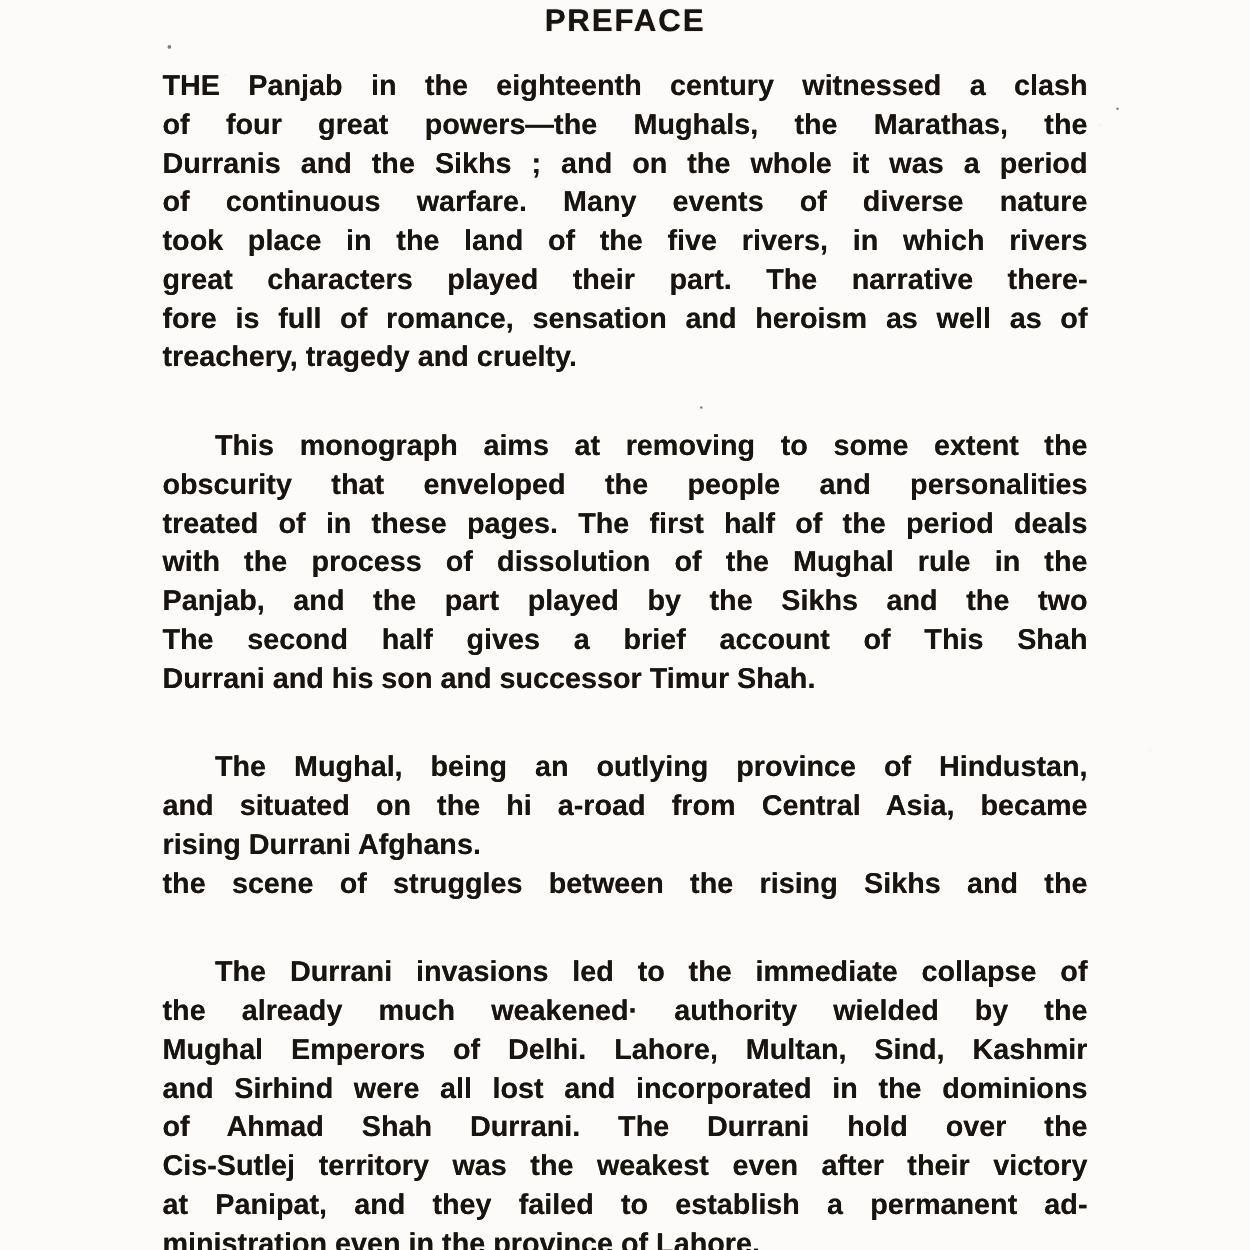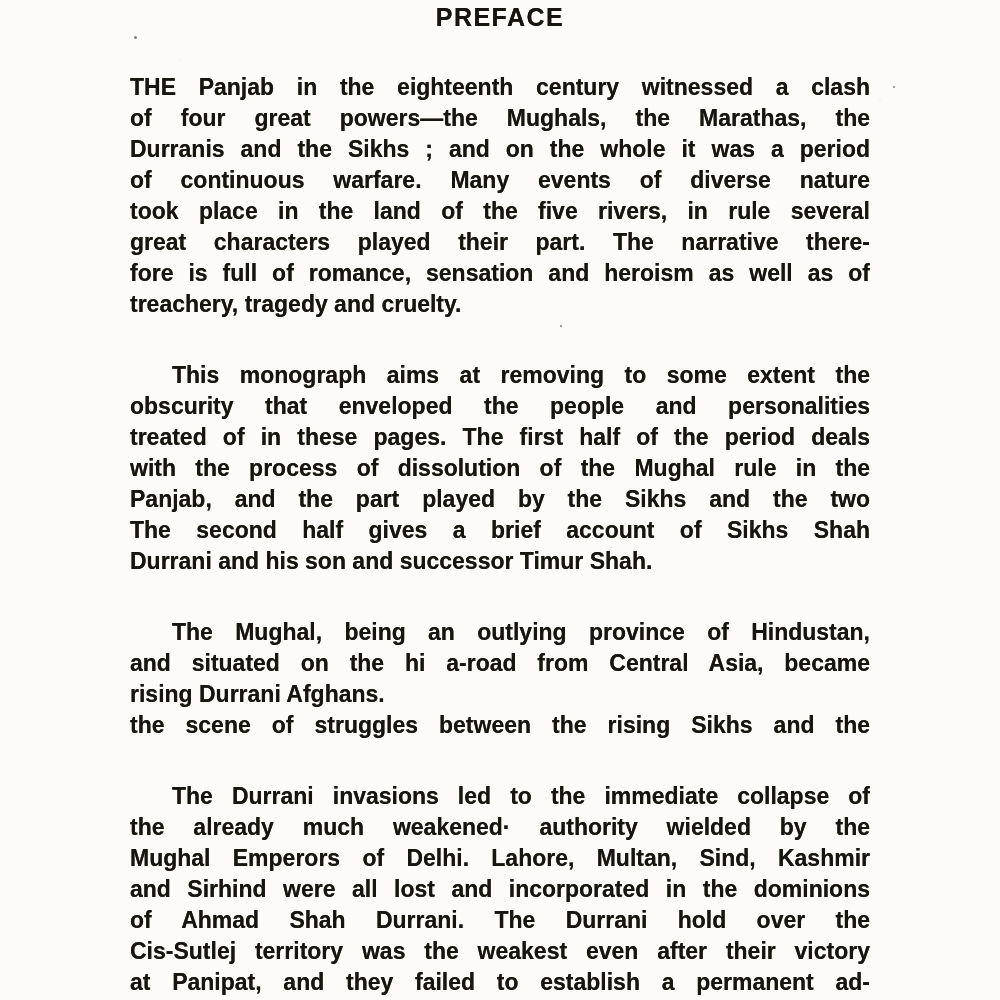--- a/index.html
+++ b/index.html
@@ -30,21 +30,21 @@
     line-height: 30px;
     text-shadow: 0 0 0.6px rgba(20,15,10,0.85);
   }
   .para {
     margin-top: 26px;
     font-size: 23px;
     font-weight: bold;
     line-height: 31px;
     text-shadow: 0 0 0.5px rgba(20,15,10,0.75);
   }
-  .para.first-para { margin-top: 40px; }
+  .para.first-para { margin-top: 21px; }
   .line {
     text-align: justify;
     text-align-last: justify;
     white-space: normal;
   }
   .line.last {
     text-align-last: left;
   }
   .line.first-line-indent {
     text-indent: 42px;
@@ -64,32 +64,32 @@
 
 <div class="page">
   <div class="title">PREFACE</div>
 
   <div>
       <div class="para first-para">
         <div class="line">THE Panjab in the eighteenth century witnessed a clash</div>
         <div class="line">of four great powers—the Mughals, the Marathas, the</div>
         <div class="line">Durranis and the Sikhs ; and on the whole it was a period</div>
         <div class="line">of continuous warfare.  Many events of diverse nature</div>
-        <div class="line">took place in the land of the five rivers, in rule several</div>
+        <div class="line">took place in the land of the five rivers, in which rivers</div>
         <div class="line">great characters played their part.  The narrative there-</div>
         <div class="line">fore is full of romance, sensation and heroism as well as of</div>
         <div class="line last">treachery, tragedy and cruelty.</div>
       </div>
       <div class="para">
         <div class="line first-line-indent">This monograph aims at removing to some extent the</div>
         <div class="line">obscurity that enveloped the people and personalities</div>
         <div class="line">treated of in these pages.  The first half of the period deals</div>
         <div class="line">with the process of dissolution of the Mughal rule in the</div>
         <div class="line">Panjab, and the part played by the Sikhs and the two</div>
-        <div class="line">The second half gives a brief account of Sikhs Shah</div>
+        <div class="line">The second half gives a brief account of This Shah</div>
         <div class="line last">Durrani and his son and successor Timur Shah.</div>
       </div>
       <div class="para">
         <div class="line first-line-indent">The Mughal, being an outlying province of Hindustan,</div>
         <div class="line">and situated on the hi a-road from Central Asia, became</div>
         <div class="line last">rising Durrani Afghans.</div>
         <div class="line">the scene of struggles between the rising Sikhs and the</div>
       </div>
       <div class="para">
         <div class="line first-line-indent">The Durrani invasions led to the immediate collapse of</div>

